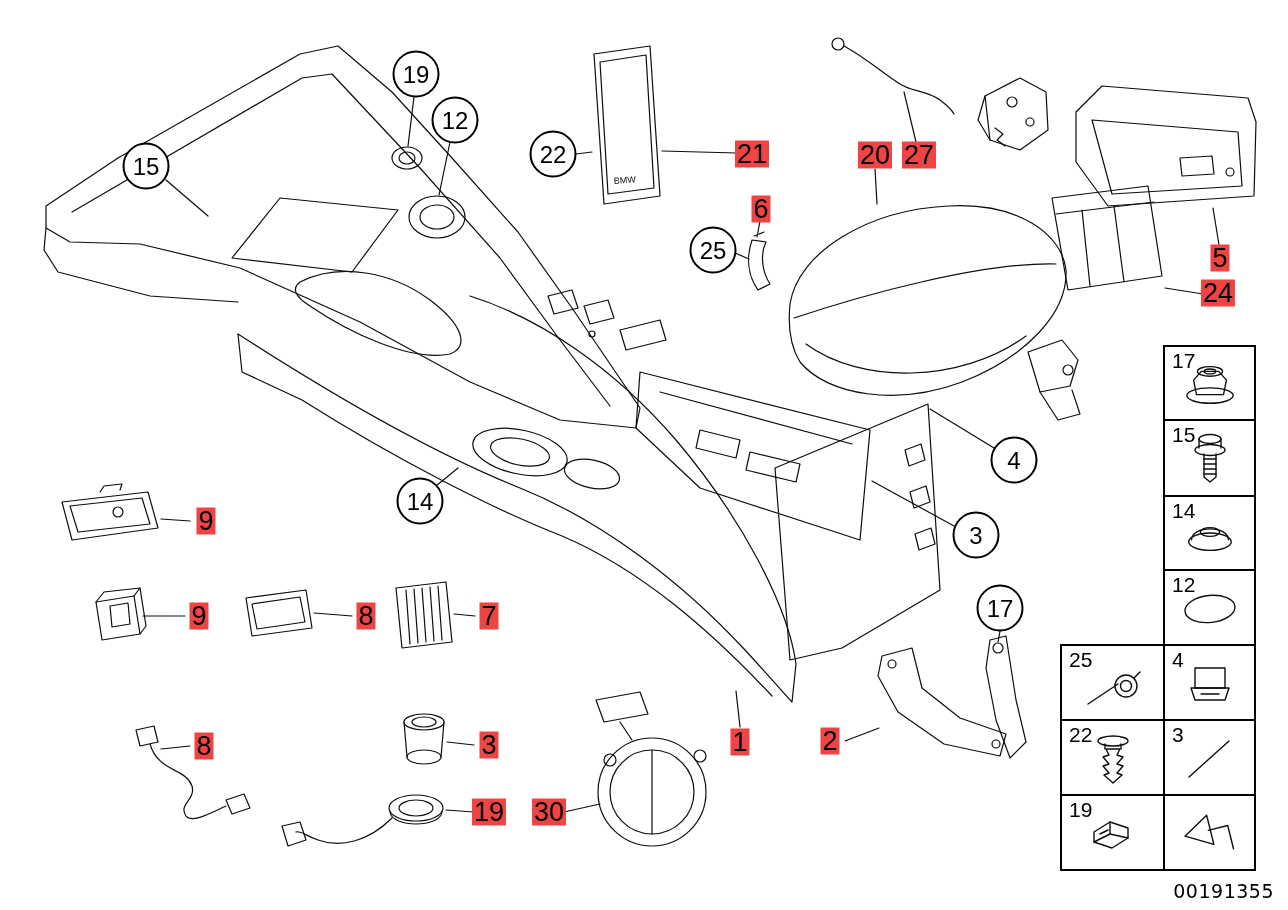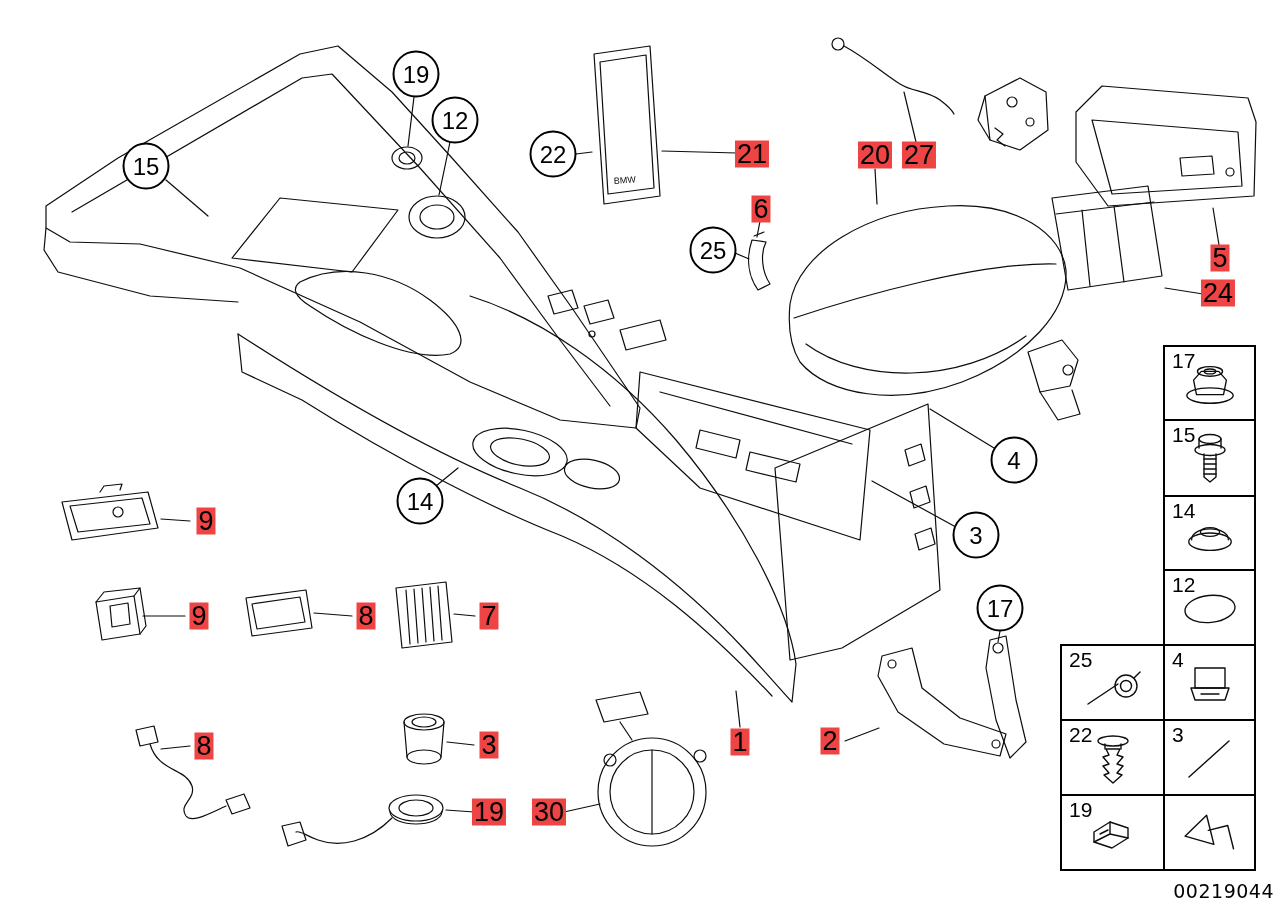--- a/index.html
+++ b/index.html
@@ -410,15 +410,15 @@
     <span class="legend-icon">
       <svg width="70" height="58" viewBox="0 0 70 58">
         <g transform="rotate(-14 35 29)">
           <path d="M54,50 L54,26 L34,26" stroke-width="9" stroke-linejoin="miter"></path>
           <polygon points="10,26 36,11 36,41" fill="#0d0d0d" stroke="#0d0d0d"></polygon>
         </g>
       </svg>
     </span>
   </div>
 
-  <div class="part-number">00219044</div>
+  <div class="part-number">00191355</div>
 
 </div>
 
 </body></html>

